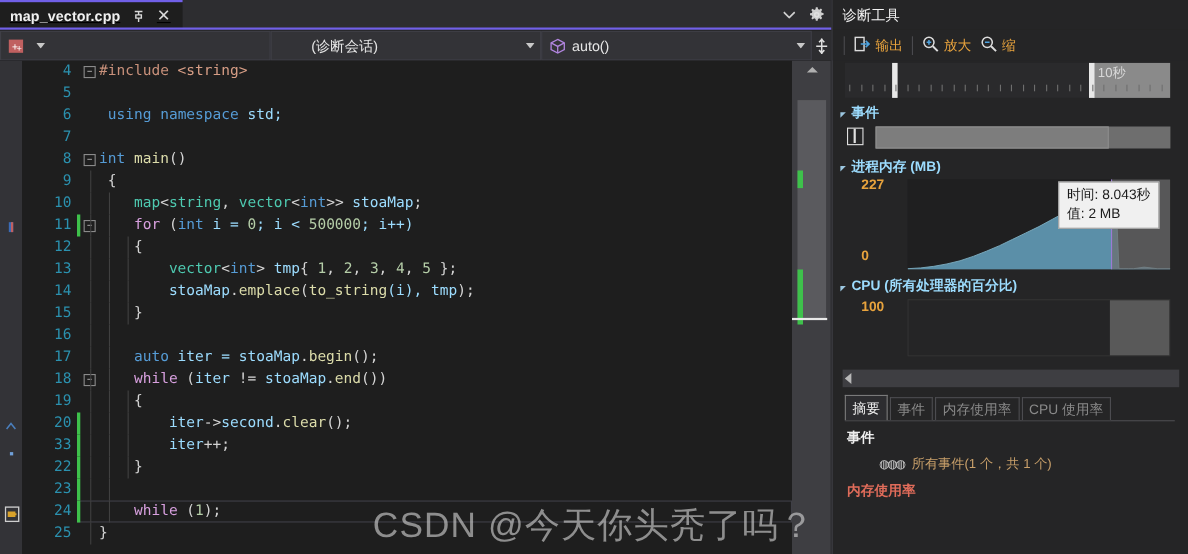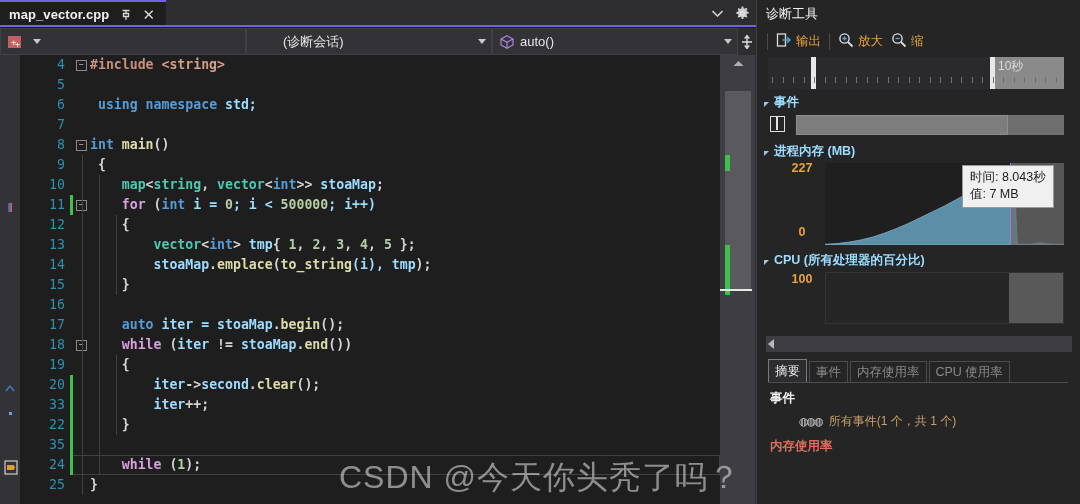--- a/index.html
+++ b/index.html
@@ -44,21 +44,21 @@
   .code-area{position:absolute;left:20px;top:0;right:36px;height:449px;
              font-family:"DejaVu Sans Mono","Liberation Mono",monospace;font-size:13.2px;}
   .line{position:relative;height:20px;line-height:20px;white-space:pre;}
   .lnum{position:absolute;left:0;width:45px;text-align:right;color:#2b91af;
         font-family:"DejaVu Sans Mono",monospace;font-size:13.2px;}
   .chgbar{position:absolute;left:50px;width:3px;height:20px;}
   .fold{position:absolute;left:56px;width:11px;height:20px;display:flex;align-items:center;justify-content:center;}
   .fold i{display:block;width:9px;height:9px;border:1px solid #8a8a8a;color:#c8c8c8;
           font-style:normal;font-size:8px;line-height:7px;text-align:center;}
   .guide{position:absolute;top:0;width:1px;height:20px;background:#404040;}
-  .ctext{position:absolute;left:70px;color:#d4d4d4;font-weight:bold;}
+  .ctext{position:absolute;left:70px;color:#d4d4d4;}
   .cur-line{position:absolute;left:50px;right:0;height:20px;border:1px solid #3f3f46;box-sizing:border-box;}
 
   .k-pre{color:#c9917b;}      
   .k-str{color:#d69d85;}      
   .k-kw{color:#569cd6;}       
   .k-ctl{color:#d8a0df;margin-top:8px;}      
   .k-type{color:#4ec9b0;}     
   .k-fn{color:#dcdcaa;}       
   .k-var{color:#9cdcfe;}      
   .k-num{color:#b5cea8;}      
@@ -98,21 +98,21 @@
            margin-right:5px;margin-top:4px;}
   .sec-name{color:#9cdcfe;font-size:12.5px;font-weight:bold;}
 
   .evrow{position:relative;margin-left:11px;width:296px;height:26px;}
   .ev-icon{position:absolute;left:2px;top:4px;width:15px;height:16px;border:1.5px solid #e0e0e0;box-sizing:border-box;}
   .ev-icon:after{content:"";position:absolute;left:5px;top:0;width:1.5px;height:13px;background:#e0e0e0;}
   .ev-track{position:absolute;left:28px;top:3px;width:268px;height:20px;background:#6e6e6e;}
   .ev-track-sel{position:absolute;left:28px;top:3px;height:20px;background:#7d7d7d;border:1px solid #8d8d8d;box-sizing:border-box;}
 
   .graph-wrap{position:relative;margin-left:11px;width:296px;height:86px;}
-  .g-axis{position:absolute;left:8px;width:52px;text-align:center;color:#e8a33d;
+  .g-axis{position:absolute;left:15px;width:52px;text-align:left;color:#e8a33d;
           font-size:12.5px;font-weight:bold;}
   .g-plot{position:absolute;left:57px;top:2px;width:239px;height:82px;background:#1f1f20;overflow:hidden;}
   .g-dim{position:absolute;right:0;top:0;width:54px;height:82px;background:#6e6e6e;opacity:.72;}
   .g-cursor{position:absolute;top:0;width:1px;height:82px;background:#9b7bd4;}
   .tooltip{position:absolute;background:#f0f0f0;border:1px solid #9a9a9a;color:#1b1b1b;
            font-size:12.5px;padding:3px 7px 4px 7px;line-height:1.35;}
 
   .cpu-wrap{position:relative;margin-left:11px;width:296px;height:60px;}
   .c-plot{position:absolute;left:57px;top:2px;width:239px;height:52px;background:#252526;border:1px solid #333;box-sizing:border-box;}
 
@@ -136,21 +136,21 @@
              color:rgba(212,212,212,.62);font-size:32px;letter-spacing:1px;}
 </style>
 </head>
 <body>
 
 <div class="app">
 
   <div class="editor-pane">
 
     <div class="tabstrip">
-      <div class="tab" id="file-tab" style="width: 166px;">
+      <div class="tab" id="file-tab" style="width: 166px; text-decoration: underline;">
         <span class="tab-title">map_vector.cpp</span>
         <span class="tab-pin">
           <svg width="16" height="16" viewBox="0 0 16 16">
               <g fill="none" stroke="#d8d8d8" stroke-width="1.3">
             <path d="M4.5 3.5h7M8 3.5v3M5.5 6.5h5v3h-5z"></path>
                 <path d="M8 9.5v3.5"></path>
               </g>
             </svg>
         </span>
         <span class="tab-close">✕</span>
@@ -261,21 +261,21 @@
           <div class="line"><span class="lnum">13</span><span class="guide" style="left: 62px;"></span><span class="guide" style="left: 79px;"></span><span class="guide" style="left: 96px;"></span><span class="ctext"><span class="k-op">        </span><span class="k-type">vector</span><span class="k-op">&lt;</span><span class="k-kw">int</span><span class="k-op">&gt; </span><span class="k-var">tmp</span><span class="k-brc">{ </span><span class="k-num">1</span><span class="k-op">, </span><span class="k-num">2</span><span class="k-op">, </span><span class="k-num">3</span><span class="k-op">, </span><span class="k-num">4</span><span class="k-op">, </span><span class="k-num">5</span><span class="k-brc"> };</span></span></div>
           <div class="line"><span class="lnum">14</span><span class="guide" style="left: 62px;"></span><span class="guide" style="left: 79px;"></span><span class="guide" style="left: 96px;"></span><span class="ctext"><span class="k-op">        </span><span class="k-var">stoaMap</span><span class="k-op">.</span><span class="k-fn">emplace</span><span class="k-op">(</span><span class="k-fn">to_string</span><span class="k-var">(i), </span><span class="k-var">tmp</span><span class="k-op">);</span></span></div>
           <div class="line"><span class="lnum">15</span><span class="guide" style="left: 62px;"></span><span class="guide" style="left: 79px;"></span><span class="guide" style="left: 96px;"></span><span class="ctext"><span class="k-brc">    }</span></span></div>
           <div class="line"><span class="lnum">16</span><span class="guide" style="left: 62px;"></span><span class="guide" style="left: 79px;"></span><span class="ctext"></span></div>
           <div class="line"><span class="lnum">17</span><span class="guide" style="left: 62px;"></span><span class="guide" style="left: 79px;"></span><span class="ctext"><span class="k-op">    </span><span class="k-kw">auto</span><span class="k-var"> iter = </span><span class="k-var">stoaMap</span><span class="k-op">.</span><span class="k-fn">begin</span><span class="k-op">();</span></span></div>
           <div class="line"><span class="lnum">18</span><span class="fold"><i>−</i></span><span class="guide" style="left: 62px;"></span><span class="guide" style="left: 79px;"></span><span class="ctext"><span class="k-op">    </span><span class="k-ctl">while</span><span class="k-op"> (</span><span class="k-var">iter</span><span class="k-op"> != </span><span class="k-var">stoaMap</span><span class="k-op">.</span><span class="k-fn">end</span><span class="k-op">())</span></span></div>
           <div class="line"><span class="lnum">19</span><span class="guide" style="left: 62px;"></span><span class="guide" style="left: 79px;"></span><span class="guide" style="left: 96px;"></span><span class="ctext"><span class="k-brc">    {</span></span></div>
           <div class="line"><span class="lnum">20</span><span class="chgbar" style="background: rgb(62, 193, 75);"></span><span class="guide" style="left: 62px;"></span><span class="guide" style="left: 79px;"></span><span class="guide" style="left: 96px;"></span><span class="ctext"><span class="k-op">        </span><span class="k-var">iter</span><span class="k-op">-&gt;</span><span class="k-var">second</span><span class="k-op">.</span><span class="k-fn">clear</span><span class="k-op">();</span></span></div>
           <div class="line"><span class="lnum">33</span><span class="chgbar" style="background: rgb(62, 193, 75);"></span><span class="guide" style="left: 62px;"></span><span class="guide" style="left: 79px;"></span><span class="guide" style="left: 96px;"></span><span class="ctext"><span class="k-op">        </span><span class="k-var">iter</span><span class="k-op">++;</span></span></div>
           <div class="line"><span class="lnum">22</span><span class="chgbar" style="background: rgb(62, 193, 75);"></span><span class="guide" style="left: 62px;"></span><span class="guide" style="left: 79px;"></span><span class="guide" style="left: 96px;"></span><span class="ctext"><span class="k-brc">    }</span></span></div>
-          <div class="line"><span class="lnum">35</span><span class="chgbar" style="background: rgb(62, 193, 75);"></span><span class="guide" style="left: 62px;"></span><span class="guide" style="left: 79px;"></span></div>
+          <div class="line"><span class="lnum">23</span><span class="chgbar" style="background: rgb(62, 193, 75);"></span><span class="guide" style="left: 62px;"></span><span class="guide" style="left: 79px;"></span></div>
           <div class="line"><span class="cur-line"></span><span class="lnum">24</span><span class="chgbar" style="background: rgb(62, 193, 75);"></span><span class="guide" style="left: 62px;"></span><span class="guide" style="left: 79px;"></span><span class="ctext"><span class="k-op">    </span><span class="k-ctl">while</span><span class="k-op"> (</span><span class="k-num">1</span><span class="k-op">);</span></span></div>
           <div class="line"><span class="lnum">25</span><span class="guide" style="left: 62px;"></span><span class="ctext"><span class="k-brc">}</span></span></div>
         </div>
 
       <div class="vscroll">
         <div class="vs-up">
           <svg width="11" height="7" viewBox="0 0 11 7">
               <path d="M0.5 6 L5.5 1 L10.5 6Z" fill="#b0b0b0"></path>
             </svg>
         </div>
@@ -383,21 +383,21 @@
       <span class="g-axis" style="top:64px">0</span>
       <div class="g-plot">
         <svg id="mem-svg" width="239" height="82" viewBox="0 0 239 82" preserveAspectRatio="none">
             <path d="M 0 82 L 0.00 81.28 L 11.95 80.56 L 23.90 79.11 L 35.85 76.94 L 47.80 74.05 L 59.75 70.08 L 71.70 65.38 L 83.65 60.33 L 95.60 54.55 L 107.55 48.77 L 119.50 42.99 L 131.45 36.48 L 143.40 29.98 L 155.35 23.48 L 167.30 16.98 L 174.47 11.20 L 179.25 7.59 L 184.03 4.70 L 188.81 3.25 L 192.23 81.28 L 195.98 81.28 L 200.76 81.28 L 205.54 81.28 L 215.10 79.83 L 227.05 81.28 L 239.00 81.28 L 239.00 82 Z" fill="#5b8fa8" stroke="#7fb0c4" stroke-width="0.8"></path>
           </svg>
         <div class="g-dim"></div>
         <div class="g-cursor" style="left:185px"></div>
       </div>
       <div class="tooltip" style="left:194px;top:4px;">
         <div>时间: 8.043秒</div>
-        <div>值: 7 MB</div>
+        <div>值: 2 MB</div>
       </div>
     </div>
 
     <div class="sec-head">
       <span class="sec-tri"></span>
       <span class="sec-name">CPU (所有处理器的百分比)</span>
     </div>
     <div class="cpu-wrap">
       <span class="g-axis" style="top:2px">100</span>
       <div class="c-plot">

